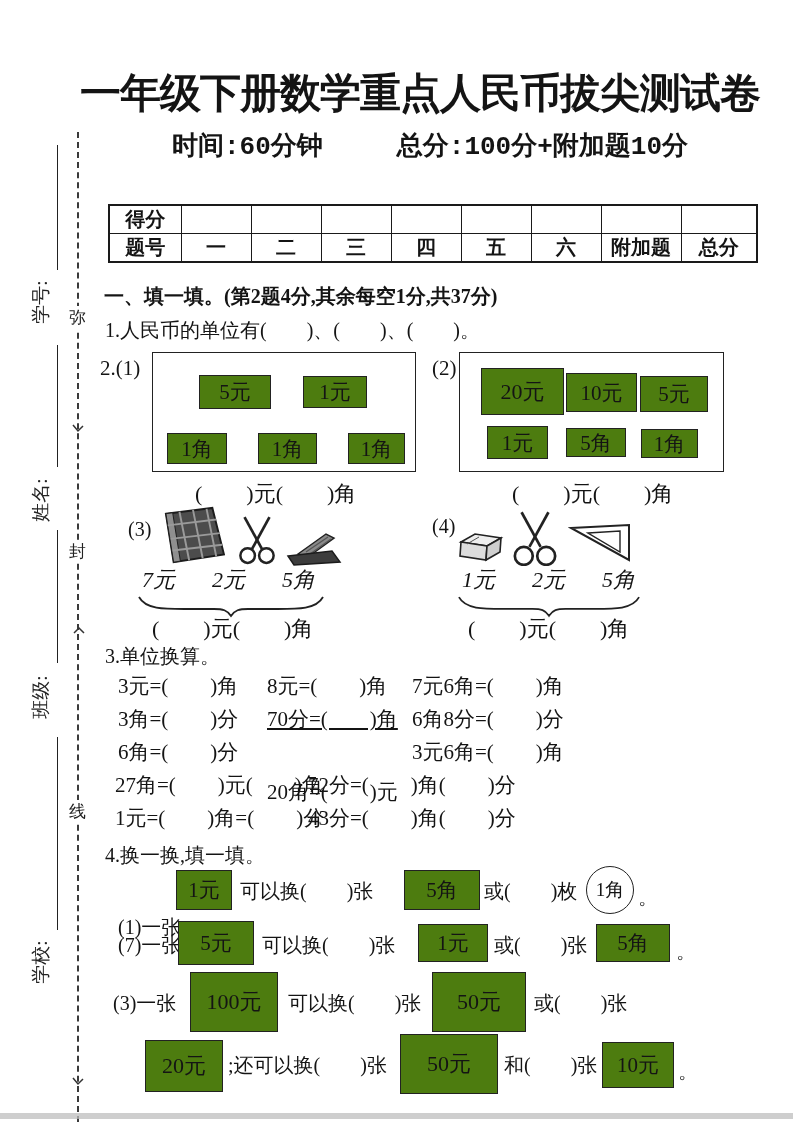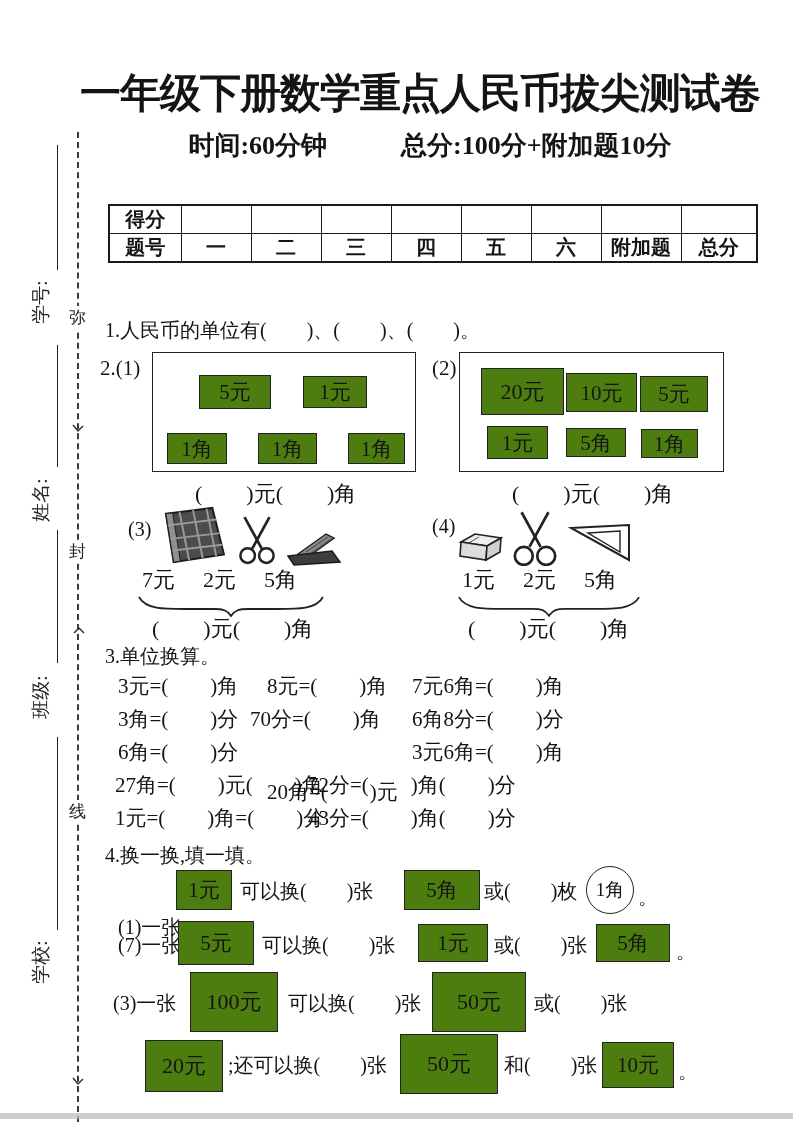--- a/index.html
+++ b/index.html
@@ -1,19 +1,19 @@
 <!DOCTYPE html>
 <html><head>
 <meta charset="utf-8">
 <style>
   html,body{margin:0;padding:0;background:#e9e9e9;}
   .page{position:relative;width:793px;height:1122px;background:#ffffff;overflow:hidden;
         font-family:"Liberation Serif","DejaVu Serif",serif;color:#141414;}
   .abs{position:absolute;}
-  .sans{font-family:Liberation Serif, serif;}
+  .sans{font-family:Liberation Mono, monospace;}
   .title{left:80px;top:66px;width:670px;text-align:center;font-weight:900;font-size:41px;
          letter-spacing:-1px;white-space:nowrap;}
   .subtitle{left:110px;top:128px;width:640px;display:flex;justify-content:center;gap:74px;
             font-weight:800;font-size:26px;white-space:nowrap;}
   .notice{left:115px;top:172px;font-size:19px;}
   
   table.score{position:absolute;left:108px;top:204px;width:648px;border-collapse:collapse;
               table-layout:fixed;font-size:20px;font-weight:700;}
   table.score td{border:1.5px solid #1a1a1a;height:26px;text-align:center;padding:0;}
   table.score{border:2.5px solid #1a1a1a;}
@@ -26,21 +26,21 @@
   .h20{font-size:20px;white-space:nowrap;}
   .h21{font-size:21px;white-space:nowrap;}
   .h22{font-size:22px;white-space:nowrap;}
   .bold{font-weight:700;}
   .groupbox{border:1.6px solid #222;background:#fff;}
   .bill{border:1.6px solid #222;background:#4d7c0f;display:flex;align-items:center;
         justify-content:center;font-size:21px;white-space:nowrap;}
   .bill.big{font-size:22px;}
   .coin{border:1.6px solid #222;border-radius:50%;background:#fff;display:flex;
         align-items:center;justify-content:center;font-size:19px;}
-  .prices{display:flex;gap:28px;font-size:22px;white-space:nowrap;}
+  .prices{display:flex;gap:37px;font-size:22px;white-space:nowrap;font-style:italic;}
   .edge-shadow{left:0;top:1113px;width:793px;height:6px;background:#bdbdbd;opacity:.75;}
   svg{display:block;}
 </style>
 </head>
 <body>
 
 <div class="page">
 
   <div class="abs seal-dash"></div>
   <span class="abs seal-char" style="left:68px;top:306px;">弥</span>
@@ -105,20 +105,21 @@
       <td>三</td>
       <td>四</td>
       <td>五</td>
       <td>六</td>
       <td>附加题</td>
       <td>总分</td>
     </tr>
   </tbody>
     </table>
 
+  <div class="abs h20 bold" style="left:104px;top:283px;">一、填一填。(第2题4分,其余每空1分,共37分)</div>
   <div class="abs h20" style="left:105px;top:317px;">1.人民币的单位有(　　)、(　　)、(　　)。</div>
 
   <span class="abs h21" style="left:100px;top:356px;">2.(1)</span>
   <div class="abs groupbox" style="left:152px;top:352px;width:262px;height:118px;">
     <div class="abs bill" style="left:46px;top:22px;width:70px;height:32px;">5元</div>
     <div class="abs bill" style="left:150px;top:23px;width:62px;height:30px;">1元</div>
     <div class="abs bill" style="left:14px;top:80px;width:58px;height:29px;">1角</div>
     <div class="abs bill" style="left:105px;top:80px;width:57px;height:29px;">1角</div>
     <div class="abs bill" style="left:195px;top:80px;width:55px;height:29px;">1角</div>
   </div>
@@ -188,21 +189,21 @@
   <svg class="abs" style="left:456px;top:594px;" width="186" height="24" viewBox="0 0 190 24">
     <path d="M3,3 C10,16 30,15 55,15 L78,15 C87,15 91,16 95,22 C99,16 103,15 112,15 L135,15 C160,15 180,16 187,3" fill="none" stroke="#222" stroke-width="1.8"></path>
   </svg>
   <div class="abs h22" style="left:468px;top:614px;">(　　)元(　　)角</div>
 
   <div class="abs h20" style="left:105px;top:643px;">3.单位换算。</div>
   <span class="abs h21" style="left:118px;top:672px;">3元=(　　)角</span>
   <span class="abs h21" style="left:267px;top:672px;">8元=(　　)角</span>
   <span class="abs h21" style="left:412px;top:672px;">7元6角=(　　)角</span>
   <span class="abs h21" style="left:118px;top:705px;">3角=(　　)分</span>
-  <span class="abs h21" style="left:250px;top:705px;">70分=(　　)角</span>
+  <span class="abs h21" style="left:267px;top:705px;text-decoration:underline;">70分=(　　)角</span>
   <span class="abs h21" style="left:412px;top:705px;">6角8分=(　　)分</span>
   <span class="abs h21" style="left:118px;top:738px;">6角=(　　)分</span>
   <span class="abs h21" style="left:267px;top:738px;margin-top:40px;">20角=(　　)元</span>
   <span class="abs h21" style="left:412px;top:738px;">3元6角=(　　)角</span>
   <span class="abs h21" style="left:115px;top:771px;">27角=(　　)元(　　)角</span>
   <span class="abs h21" style="left:308px;top:771px;">72分=(　　)角(　　)分</span>
   <span class="abs h21" style="left:115px;top:804px;">1元=(　　)角=(　　)分</span>
   <span class="abs h21" style="left:308px;top:804px;">43分=(　　)角(　　)分</span>
 
   <div class="abs h20" style="left:105px;top:842px;">4.换一换,填一填。</div>

